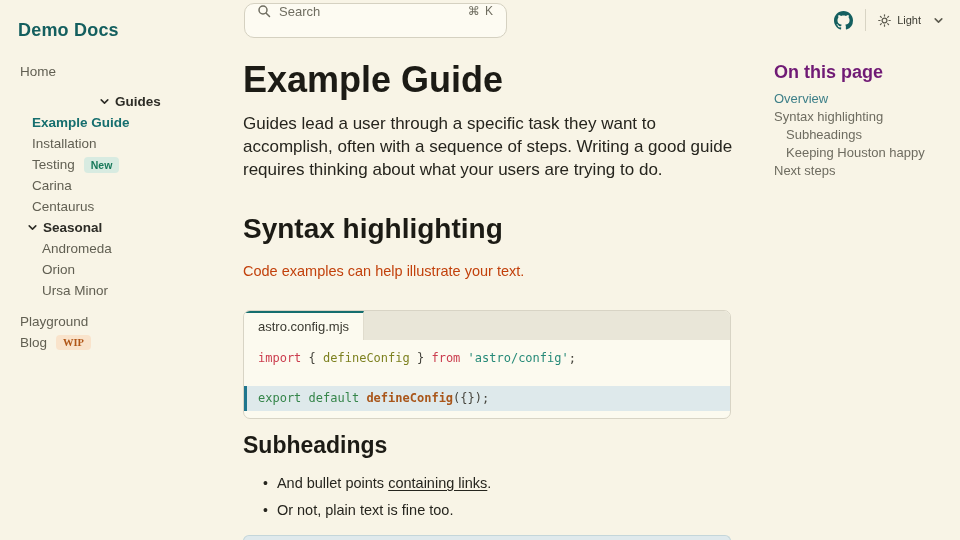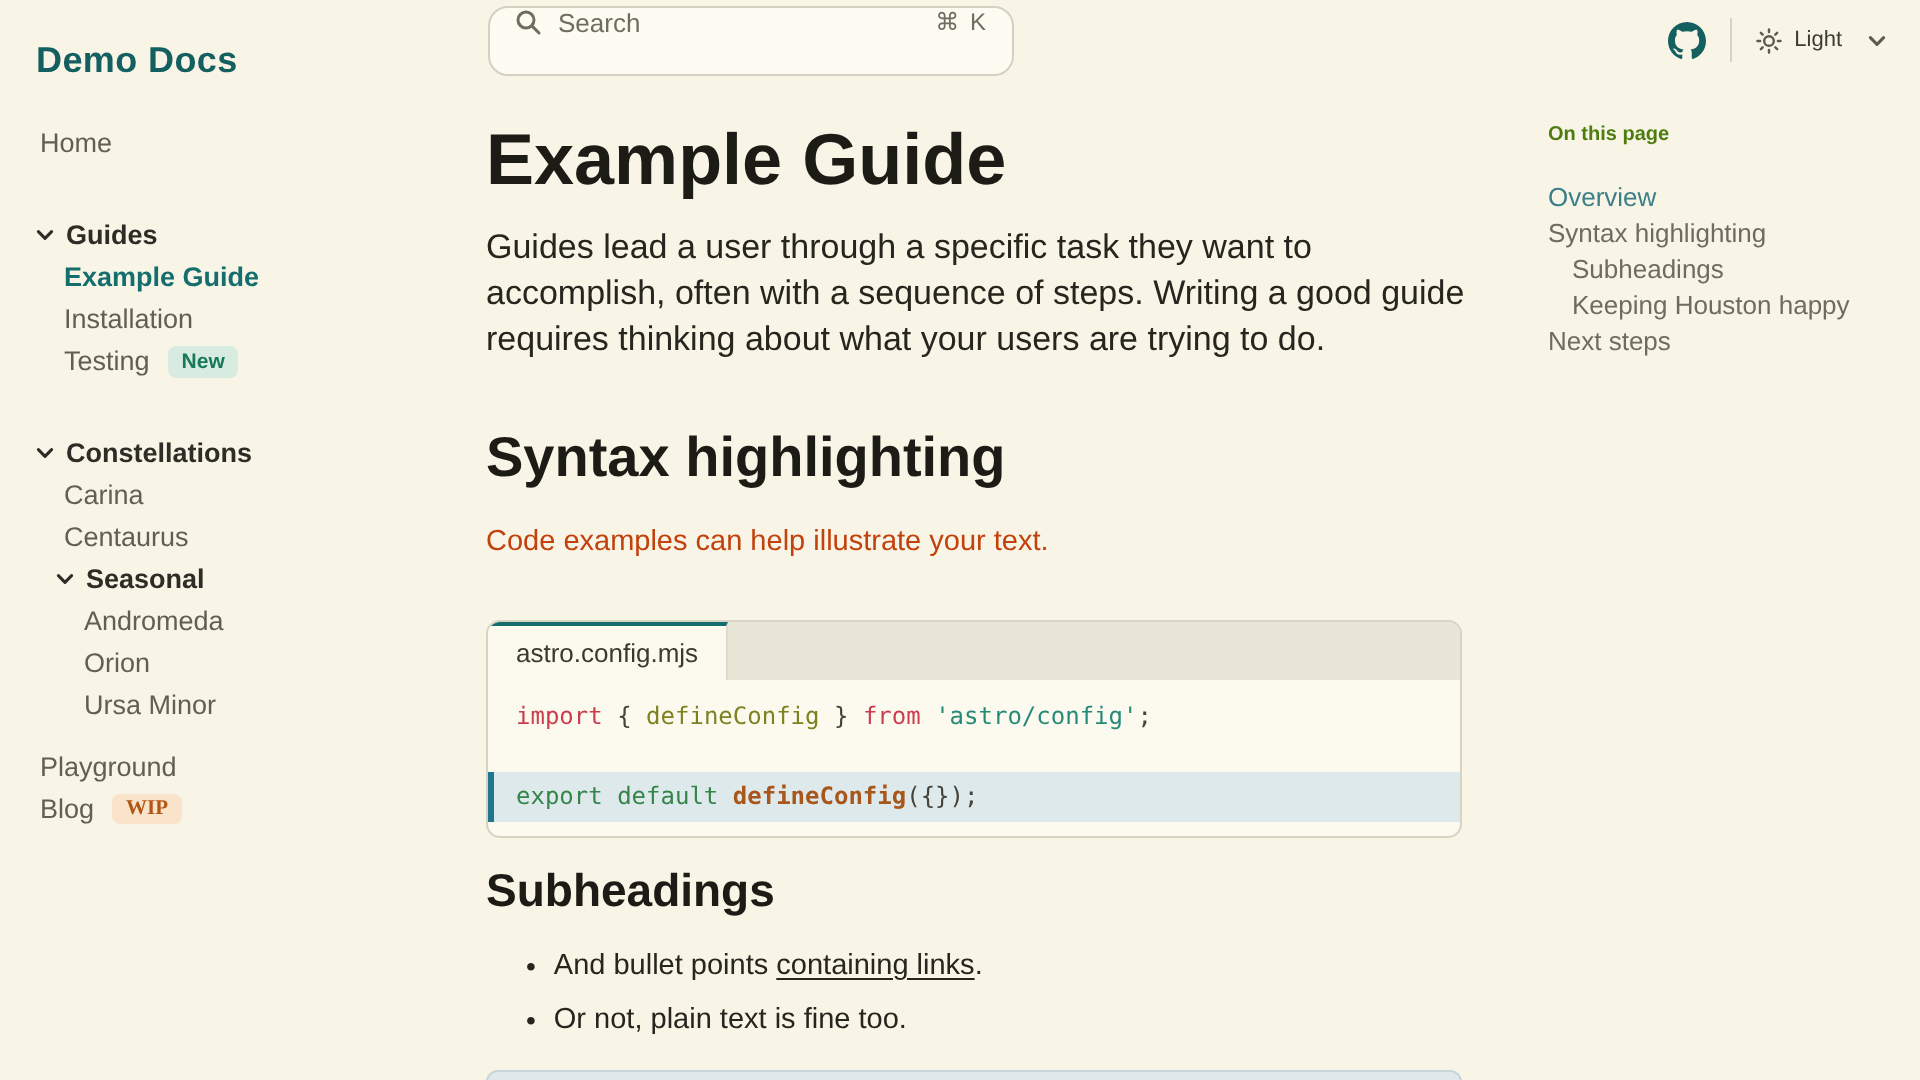--- a/index.html
+++ b/index.html
@@ -38,31 +38,31 @@
     height:21px; display:flex; align-items:center; gap:5px;
     font-size:13.5px; color:#615f52; cursor:pointer;
   }
   .srow.l0 { padding-left:20px; }
   .srow.l1 { padding-left:32px; }
   .srow.l2 { padding-left:42px; }
   .srow.grp0 { padding-left:17px; }
   .srow.grp1 { padding-left:27px; }
   .srow.group { font-weight:700; color:#2d2c26; }
   .srow.active { color:#156e6e; font-weight:700; }
-  .srow.mt7 { margin-top:25px; }
+  .srow.mt7 { margin-top:9px;justify-content:center; }
   .srow.mt10 { margin-top:10px; }
   .srow.first { margin-top:21px; }
   .badge {
     font-size:10.5px; font-weight:700; border-radius:4px; padding:2px 7px 2px; margin-left:4px;
   }
   .badge.new { background:#d8ebe1; color:#18795a; }
   .badge.wip { background:#f9e3cb; color:#b05617;font-family:Liberation Serif, serif; }
   
   .toc { position:absolute; left:774px; top:40px; width:175px; }
-  .toc-title { margin-top:22px; font-size:10px; font-weight:700; color:#4d7c0f; height:18px; }
+  .toc-title { margin-top:22px; font-size:18px; font-weight:700; color:#701a75; height:18px; }
   .toc-item { height:18px; font-size:13px; color:#6e6c60; cursor:pointer; display:flex; align-items:center; }
   .toc-item.first { margin-top:9px; }
   .toc-item.active { color:#3d7f88; }
   .toc-item.sub { padding-left:12px; }
   
   .main { position:absolute; left:243px; top:0; width:489px; }
   .h1 { position:absolute; top:58px; font-size:36px; line-height:44px; font-weight:600; color:#1c1b15; }
   .p1 { position:absolute; top:112px; width:490px; font-size:17px; line-height:23px; color:#26251e; }
   .h2 { position:absolute; top:212px; font-size:28px; line-height:34px; font-weight:600; color:#1c1b15; }
   .p2 { position:absolute; top:260px; width:490px; font-size:14.5px; line-height:22px; color:#c2410c; }
@@ -168,28 +168,20 @@
     <span>Example Guide</span>
   </div>
   <div class="srow l1">
     <span>Installation</span>
   </div>
   <div class="srow l1">
     <span>Testing</span>
     <span class="badge new">New</span>
   </div>
 
-  <div class="srow grp0 group mt7">
-    <span>
-      <svg width="11" height="11" viewBox="0 0 10 10" fill="none" stroke="#2d2c26" stroke-width="1.4" stroke-linecap="round" stroke-linejoin="round">
-          <path d="M2 3.5 L5 6.5 L8 3.5"></path>
-        </svg>
-    </span>
-    <span>Constellations</span>
-  </div>
 
   <div class="srow l1">
     <span>Carina</span>
   </div>
   <div class="srow l1">
     <span>Centaurus</span>
   </div>
 
   <div class="srow grp1 group">
     <span>

